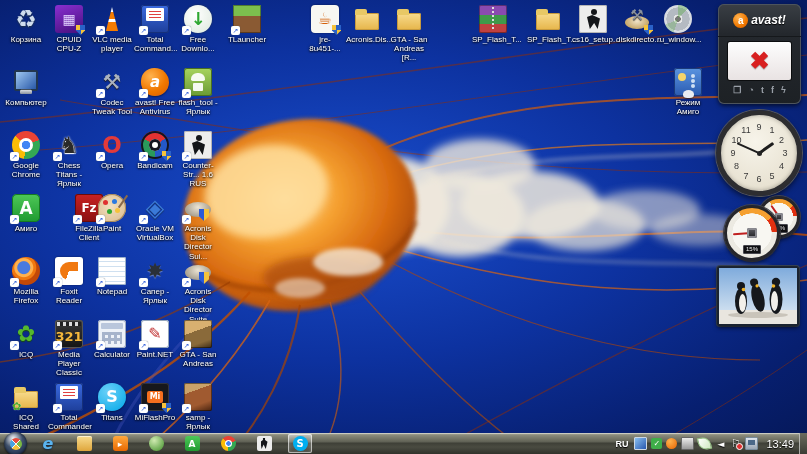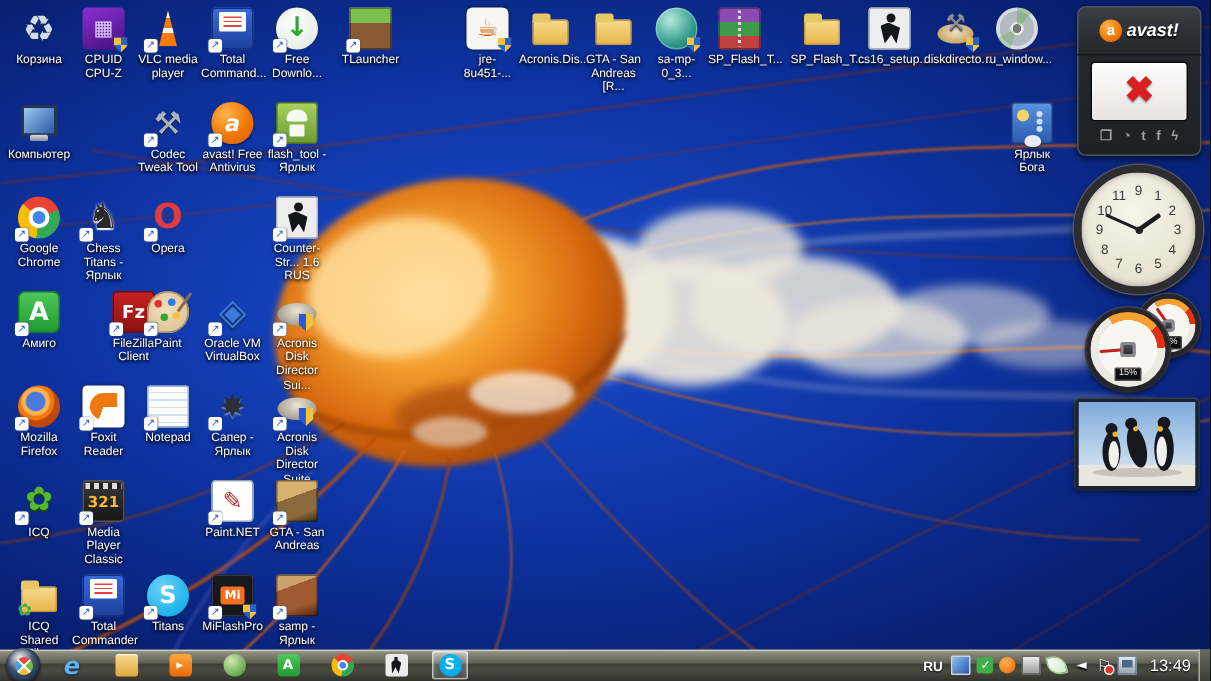--- a/index.html
+++ b/index.html
@@ -100,21 +100,21 @@
   .v-firefox{border-radius:50%;
     background:radial-gradient(circle at 42% 38%,#4a7ae0 0 6px,#ffb24e 7px 9px,#f07810 10px 12px,#c24808 13px);}
   .v-foxit{background:#fff;border-radius:3px;box-shadow:0 0 2px rgba(0,0,0,.5);}
   .v-foxit::before{content:"";position:absolute;inset:5px;background:conic-gradient(from 200deg,#f07810 0 70%,#fff 70%);
     border-radius:50% 0 50% 50%;}
   .v-notepad{background:repeating-linear-gradient(180deg,#fff 0 4px,#cfe0f0 4px 5px);border-radius:2px;
     box-shadow:inset 0 0 0 1px #9ab0c8;}
   .v-mine .g{font-size:21px;color:#2a3038;text-shadow:0 1px 1px rgba(255,255,255,.4);}
   .v-icq .g{font-size:22px;color:#55b82f;text-shadow:0 1px 1px #1a4a10;}
   .v-mpc{background:linear-gradient(#3a3a3a,#141414);border-radius:3px;box-shadow:inset 0 0 0 1px #555;}
-  .v-mpc .g{color:#f5b83b;font-size:10px;margin-top:4px;}
+  .v-mpc .g{color:#f5b83b;font-size:13px;margin-top:4px;}
   .v-mpc::before{content:"";position:absolute;top:2px;left:2px;right:2px;height:4px;
     background:repeating-linear-gradient(90deg,#ddd 0 3px,#222 3px 6px);}
   .v-calc{background:#eef2f8;border-radius:3px;box-shadow:inset 0 0 0 1px #9aa8c0;}
   .v-calc::before{content:"";position:absolute;top:3px;left:3px;right:3px;height:6px;background:#b9c6dc;border-radius:1px;}
   .v-calc::after{content:"";position:absolute;left:4px;right:4px;top:12px;bottom:4px;
     background:repeating-linear-gradient(90deg,#8a9ab8 0 3px,transparent 3px 6px),
                repeating-linear-gradient(180deg,#8a9ab8 0 3px,transparent 3px 6px);opacity:.7;}
   .v-pdn{background:#fff;border-radius:3px;box-shadow:inset 0 0 0 1px #93a5bb;}
   .v-pdn .g{color:#c03030;font-size:16px;}
   .v-gta{background:linear-gradient(160deg,#d8b070 0 40%,#8a6a3a 40% 75%,#382816);border-radius:2px;
@@ -350,27 +350,20 @@
           <span class="g"></span>
         </div>
         <div class="lbl">Acronis.Dis...</div>
       </div>
       <div class="dicon" style="left: 388px; top: 5px;">
         <div class="ig v-folder">
           <span class="g"></span>
         </div>
         <div class="lbl">GTA - San Andreas [R...</div>
       </div>
-      <div class="dicon" style="left: 430px; top: 5px;">
-        <div class="ig v-globe">
-          <span class="g"></span>
-          <i class="shield"></i>
-        </div>
-        <div class="lbl">sa-mp-0_3...</div>
-      </div>
       <div class="dicon" style="left: 472px; top: 5px;">
         <div class="ig v-winrar">
           <span class="g"></span>
         </div>
         <div class="lbl">SP_Flash_T...</div>
       </div>
       <div class="dicon" style="left: 527px; top: 5px;">
         <div class="ig v-folder">
           <span class="g"></span>
         </div>
@@ -419,21 +412,21 @@
         <div class="ig v-android">
           <span class="g"></span>
           <i class="sc">↗</i>
         </div>
         <div class="lbl">flash_tool - Ярлык</div>
       </div>
       <div class="dicon" style="left: 667px; top: 68px;">
         <div class="ig v-godmode">
           <span class="g"></span>
         </div>
-        <div class="lbl">Ярлык Бога</div>
+        <div class="lbl">Режим Амиго</div>
       </div>
       <div class="dicon" style="left: 5px; top: 131px;">
         <div class="ig v-chrome">
           <span class="g"></span>
           <i class="sc">↗</i>
         </div>
         <div class="lbl">Google Chrome</div>
       </div>
       <div class="dicon" style="left: 48px; top: 131px;">
         <div class="ig v-chess">
@@ -442,20 +435,28 @@
         </div>
         <div class="lbl">Chess Titans - Ярлык</div>
       </div>
       <div class="dicon" style="left: 91px; top: 131px;">
         <div class="ig v-opera">
           <span class="g">O</span>
           <i class="sc">↗</i>
         </div>
         <div class="lbl">Opera</div>
       </div>
+      <div class="dicon" style="left: 134px; top: 131px;">
+        <div class="ig v-bandicam">
+          <span class="g"></span>
+          <i class="sc">↗</i>
+          <i class="shield"></i>
+        </div>
+        <div class="lbl">Bandicam</div>
+      </div>
       <div class="dicon" style="left: 177px; top: 131px;">
         <div class="ig v-cs">
           <span class="g"></span>
           <i class="sc">↗</i>
         </div>
         <div class="lbl">Counter-Str... 1.6 RUS</div>
       </div>
       <div class="dicon" style="left: 5px; top: 194px;">
         <div class="ig v-amigo">
           <span class="g">A</span>
@@ -532,20 +533,27 @@
           <i class="sc">↗</i>
         </div>
         <div class="lbl">ICQ</div>
       </div>
       <div class="dicon" style="left: 48px; top: 320px;">
         <div class="ig v-mpc">
           <span class="g">321</span>
           <i class="sc">↗</i>
         </div>
         <div class="lbl">Media Player Classic</div>
+      </div>
+      <div class="dicon" style="left: 91px; top: 320px;">
+        <div class="ig v-calc">
+          <span class="g"></span>
+          <i class="sc">↗</i>
+        </div>
+        <div class="lbl">Calculator</div>
       </div>
       <div class="dicon" style="left: 134px; top: 320px;">
         <div class="ig v-pdn">
           <span class="g">✎</span>
           <i class="sc">↗</i>
         </div>
         <div class="lbl">Paint.NET</div>
       </div>
       <div class="dicon" style="left: 177px; top: 320px;">
         <div class="ig v-gta">

